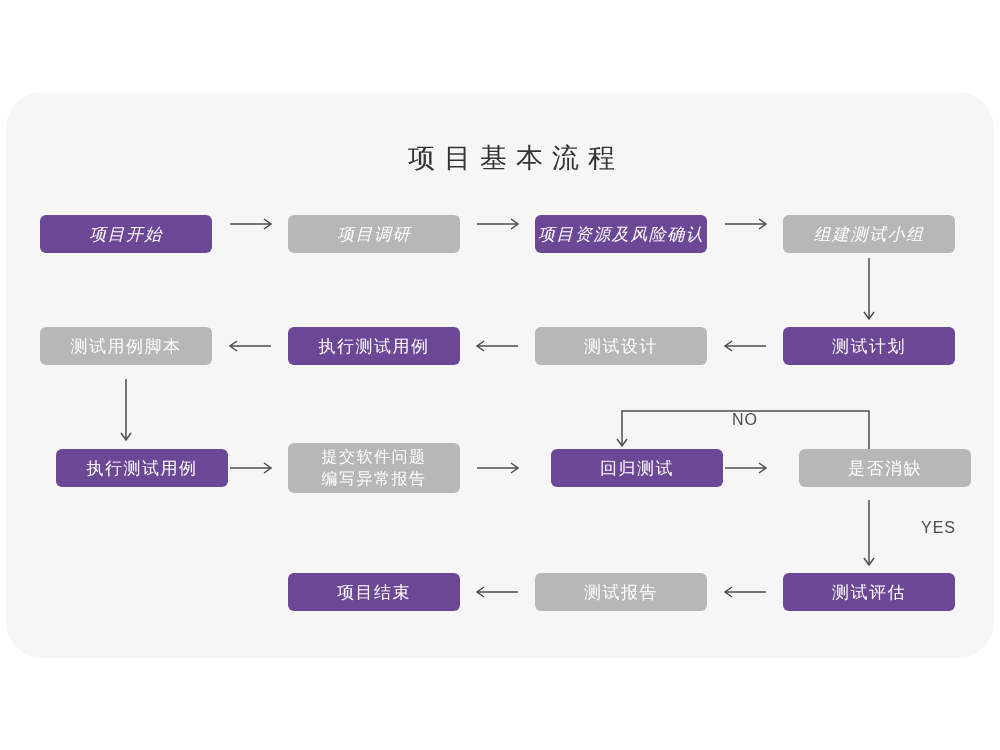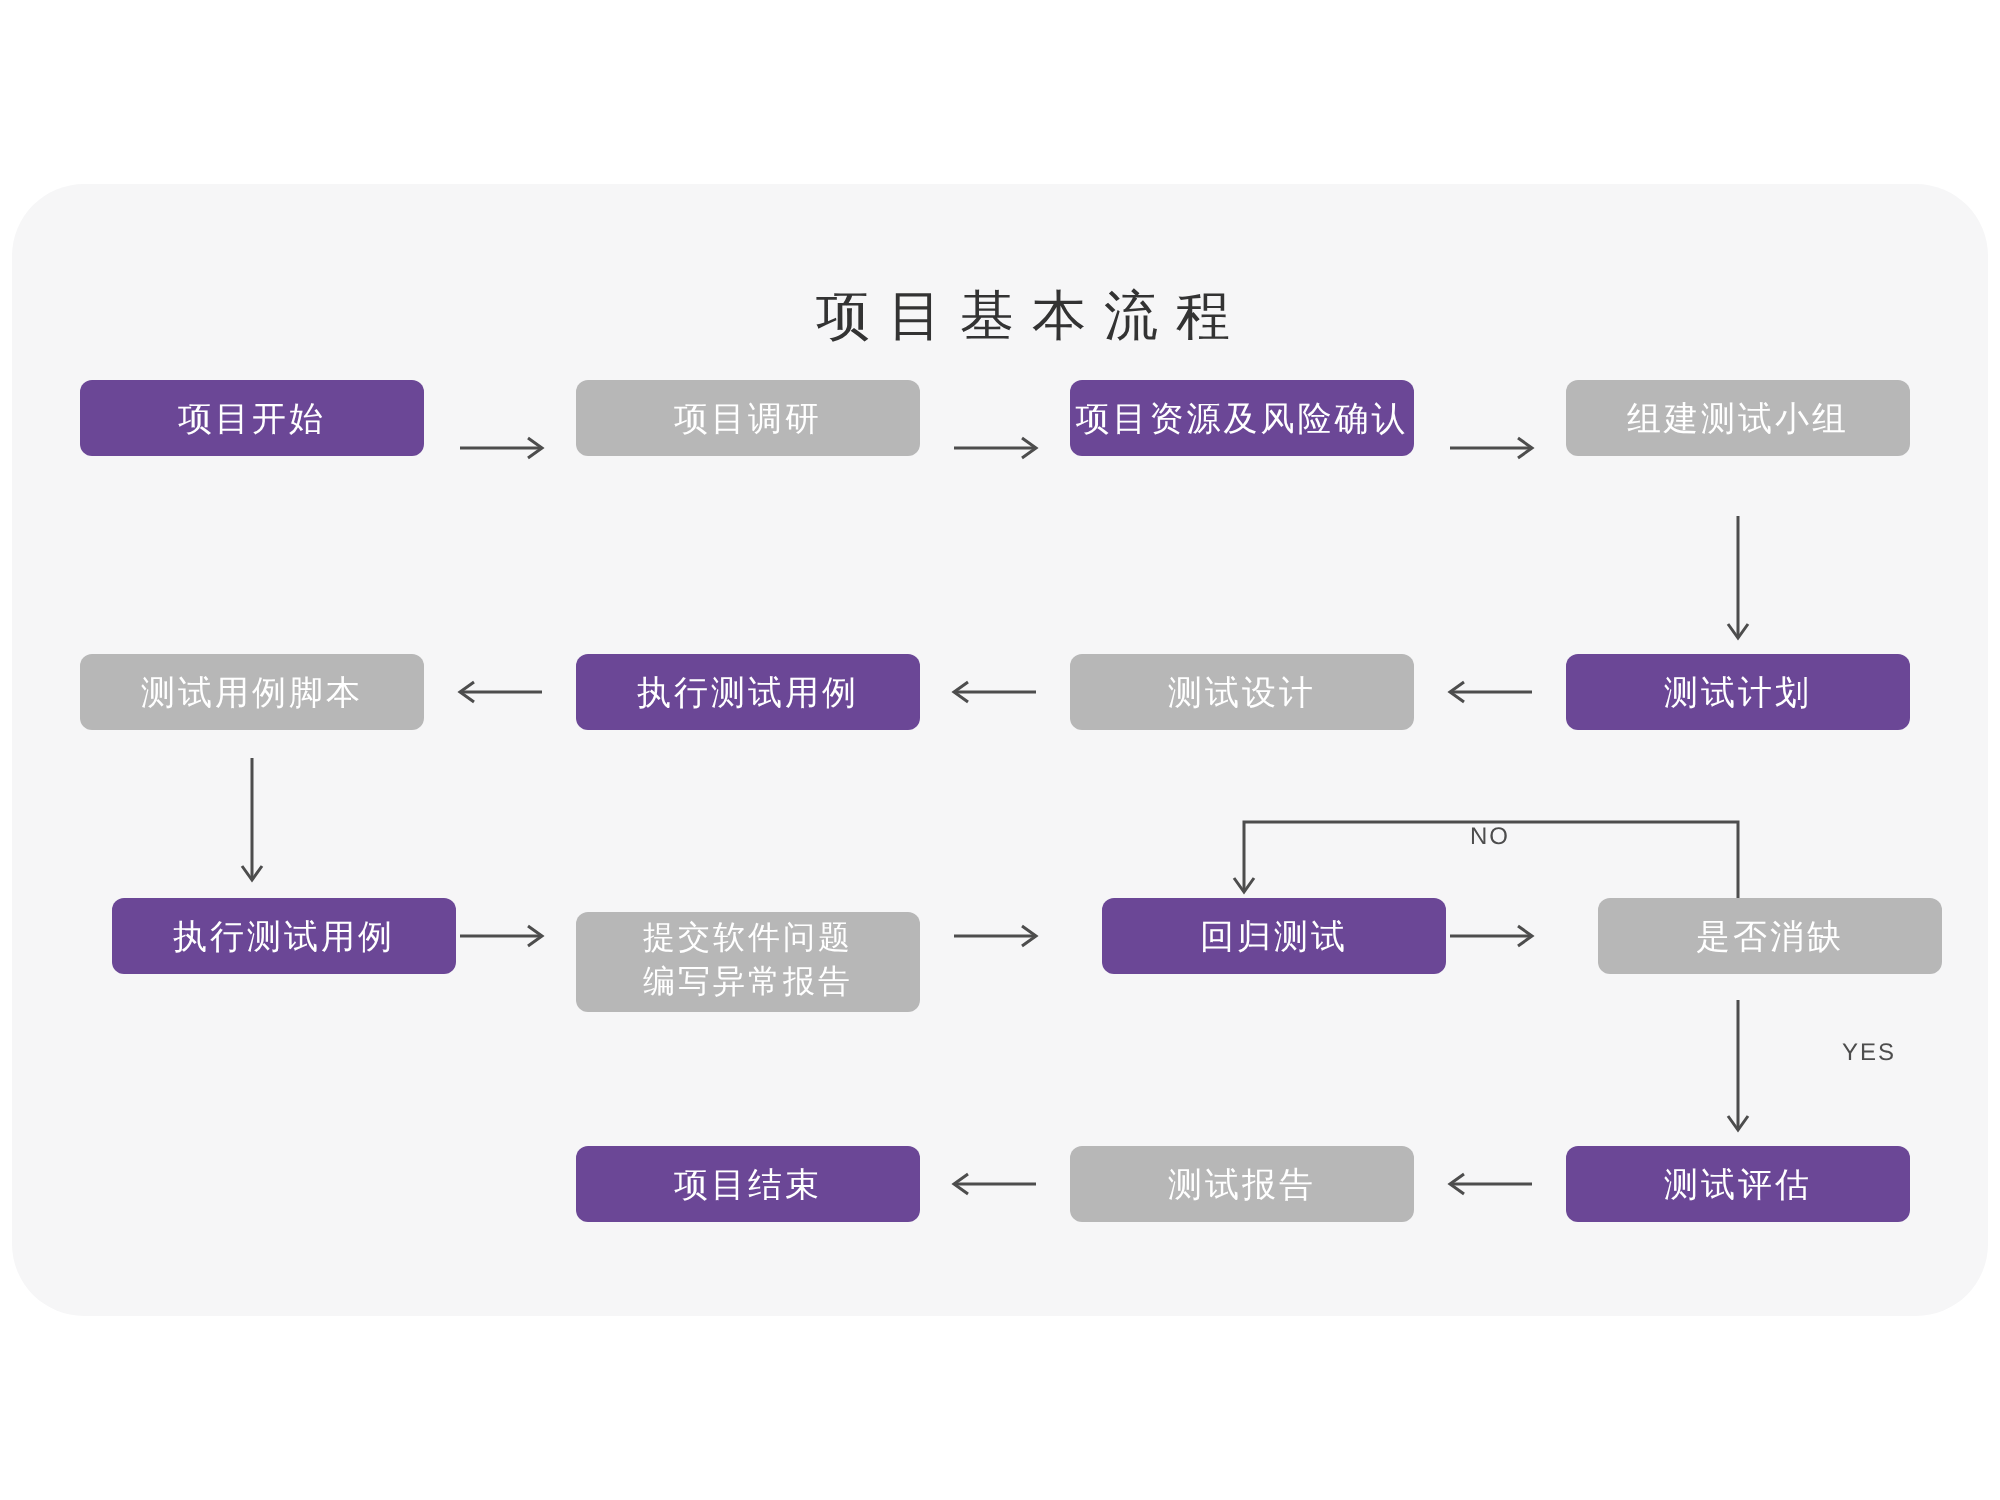--- a/index.html
+++ b/index.html
@@ -19,29 +19,29 @@
   }
   .node {
     position:absolute; width:172px; height:38px; border-radius:6px;
     color:var(--node_text,#ffffff); font-size:17px; letter-spacing:1.5px;
     display:flex; align-items:center; justify-content:center;
     text-align:center; white-space:pre-line;
   }
   .purple { background:var(--primary,#6b4796); }
   .gray   { background:var(--secondary,#b7b7b7); }
   .c1 { left:40px; }  .c2 { left:288px;text-align:right; } .c3 { left:535px; } .c4 { left:783px; }
-  .r1 { top:190px; }  .r2 { top:327px; }  .r3 { top:449px;margin-left:16px; }  .r4 { top:573px; }
-  .tall { top:456px; height:50px; font-size:16px; line-height:22px; }
+  .r1 { top:215px;font-style:italic; }  .r2 { top:327px; }  .r3 { top:449px;margin-left:16px; }  .r4 { top:573px; }
+  .tall { top:443px; height:50px; font-size:16px; line-height:22px; }
   svg.arrows {
     position:absolute; left:0; top:0; width:1000px; height:750px;
     pointer-events:none;
   }
   svg.arrows path { stroke:var(--arrow,#4d4d4d); stroke-width:1.5; fill:none; }
   .branch-label {
-    position:absolute; font-size:12px; letter-spacing:1px;
+    position:absolute; font-size:16px; letter-spacing:1px;
     color:var(--arrow,#4d4d4d);
   }
   .no-label  { left:660px; top:411px; width:170px; text-align:center; }
   .yes-label { left:877px; top:519px;margin-left:44px; }
 </style>
 </head>
 <body>
 
 <div class="panel"></div>
 

